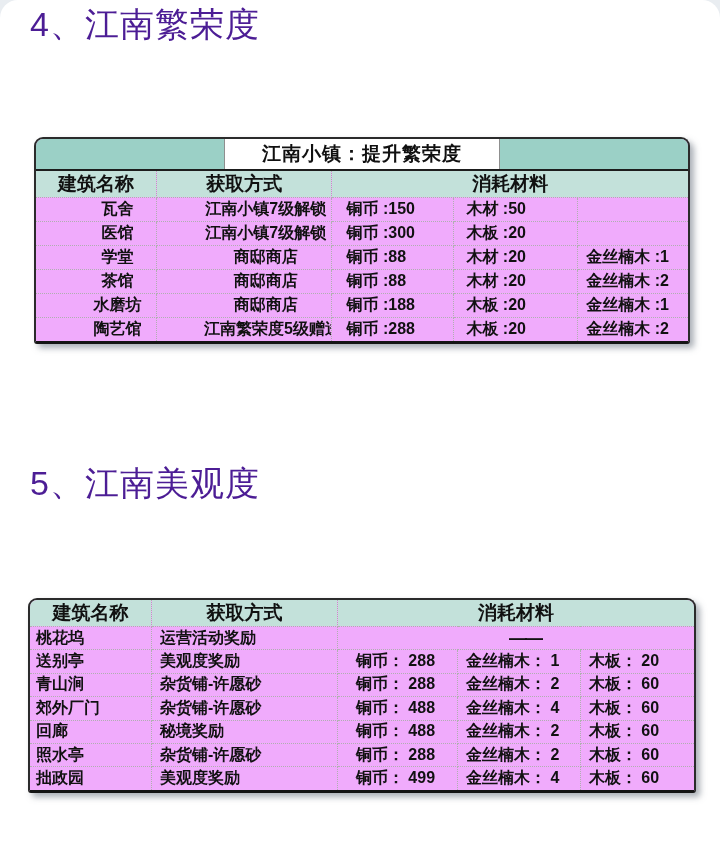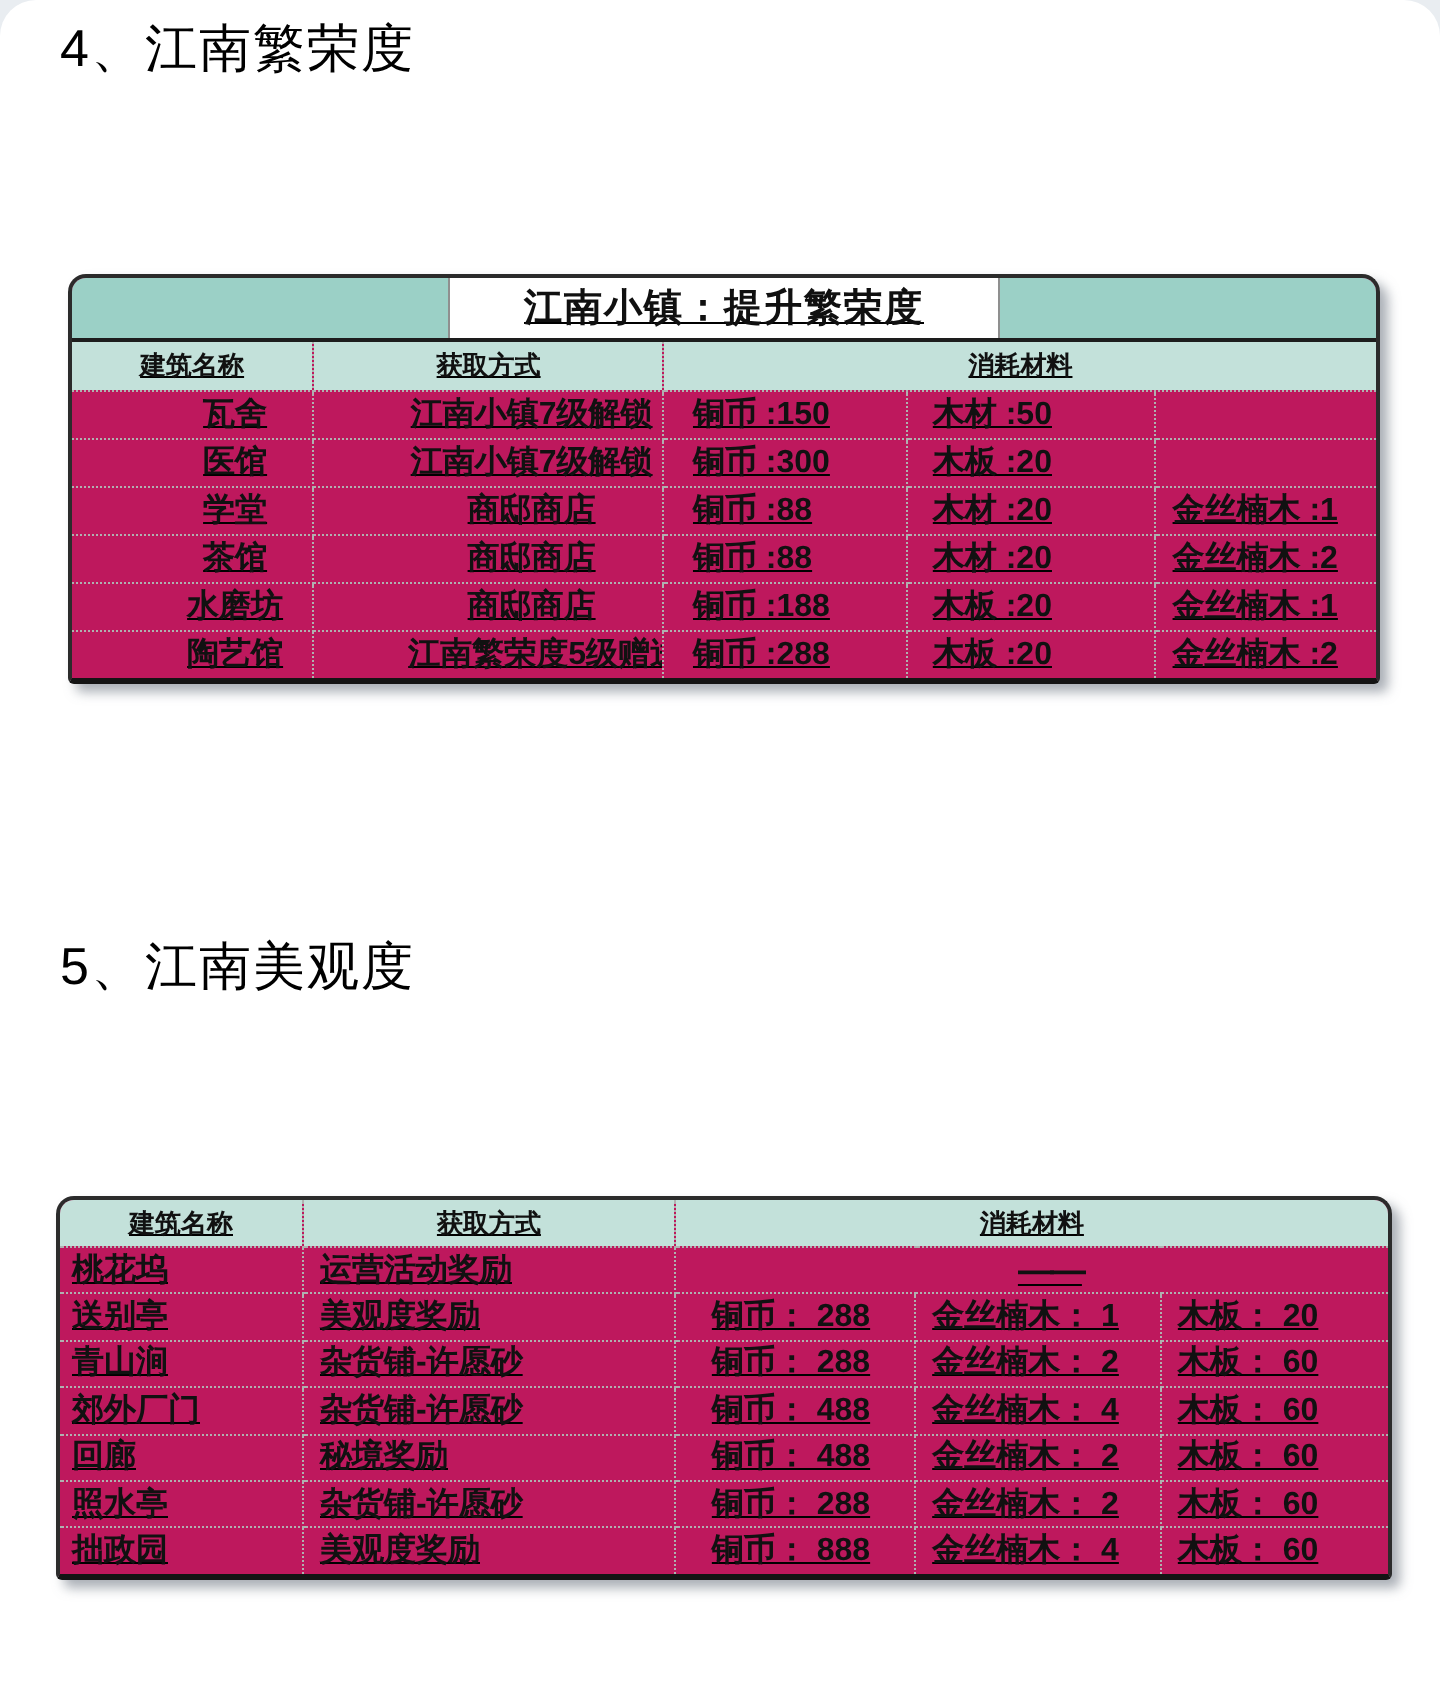--- a/index.html
+++ b/index.html
@@ -8,32 +8,31 @@
     background:#e9edf1;
     font-family:"Liberation Sans","DejaVu Sans",sans-serif;
     -webkit-font-smoothing:antialiased;
   }
   .card{
     position:absolute;inset:0;background:#ffffff;
     border-radius:18px 18px 0 0;overflow:hidden;
   }
   .sec-heading{
     position:absolute;left:30px;
-    font-size:26px;line-height:38px;color:#000000;
+    font-size:34px;line-height:38px;color:#4c1d95;
     font-weight:400;letter-spacing:1px;
   }
   #heading-1{top:5px;}
   #heading-2{top:464px;}
 
   .tbl{
-    position:absolute;background:#be185d;
+    position:absolute;background:#f0abfc;
     border:2px solid #2b2b2b;border-bottom:3px solid #141414;
     border-radius:9px 9px 3px 3px;overflow:hidden;
     box-shadow:4px 4px 6px rgba(100,110,122,0.55);
-    text-decoration:underline;
   }
   #table-1{left:34px;top:137px;width:652px;}
   #table-2{left:28px;top:598px;width:664px;}
 
   .tbl-title{
     display:flex;height:30px;background:#9bd0c6;
     border-bottom:2px solid #1d1d1d;
   }
   .tbl-title .side{flex:1;}
   .tbl-title .center{
@@ -43,21 +42,21 @@
     font-size:19px;font-weight:700;color:#101010;letter-spacing:1px;
   }
 
   table{border-collapse:collapse;width:100%;table-layout:fixed;}
   th,td{
     border:1px dotted #b0b0b0;
     color:#111;font-weight:700;
     padding:0 4px;white-space:nowrap;overflow:hidden;
   }
   th{
-    background:#c3e1da;height:24px;font-size:13px;text-align:center;
+    background:#c3e1da;height:24px;font-size:19px;text-align:center;
     border-top:none;
     margin-left:12px;
   }
   th:first-child,td:first-child{border-left:none;}
   th:last-child,td:last-child{border-right:none;}
   tbody tr:last-child td{border-bottom:none;}
   td{height:23px;font-size:16px;text-align:left;}
 
   
   .t1 td:nth-child(1),.t1 td:nth-child(2){text-align:center;padding-left:47px;}
@@ -205,21 +204,21 @@
           <tr>
             <td colspan="1">照水亭</td>
             <td colspan="1">杂货铺-许愿砂</td>
             <td colspan="1">铜币： 288</td>
             <td colspan="1">金丝楠木： 2</td>
             <td colspan="1">木板： 60</td>
           </tr>
           <tr>
             <td colspan="1">拙政园</td>
             <td colspan="1">美观度奖励</td>
-            <td colspan="1">铜币： 888</td>
+            <td colspan="1">铜币： 499</td>
             <td colspan="1">金丝楠木： 4</td>
             <td colspan="1">木板： 60</td>
           </tr>
         </tbody>
     </table>
   </div>
 
 </div>
 
 </body></html>

